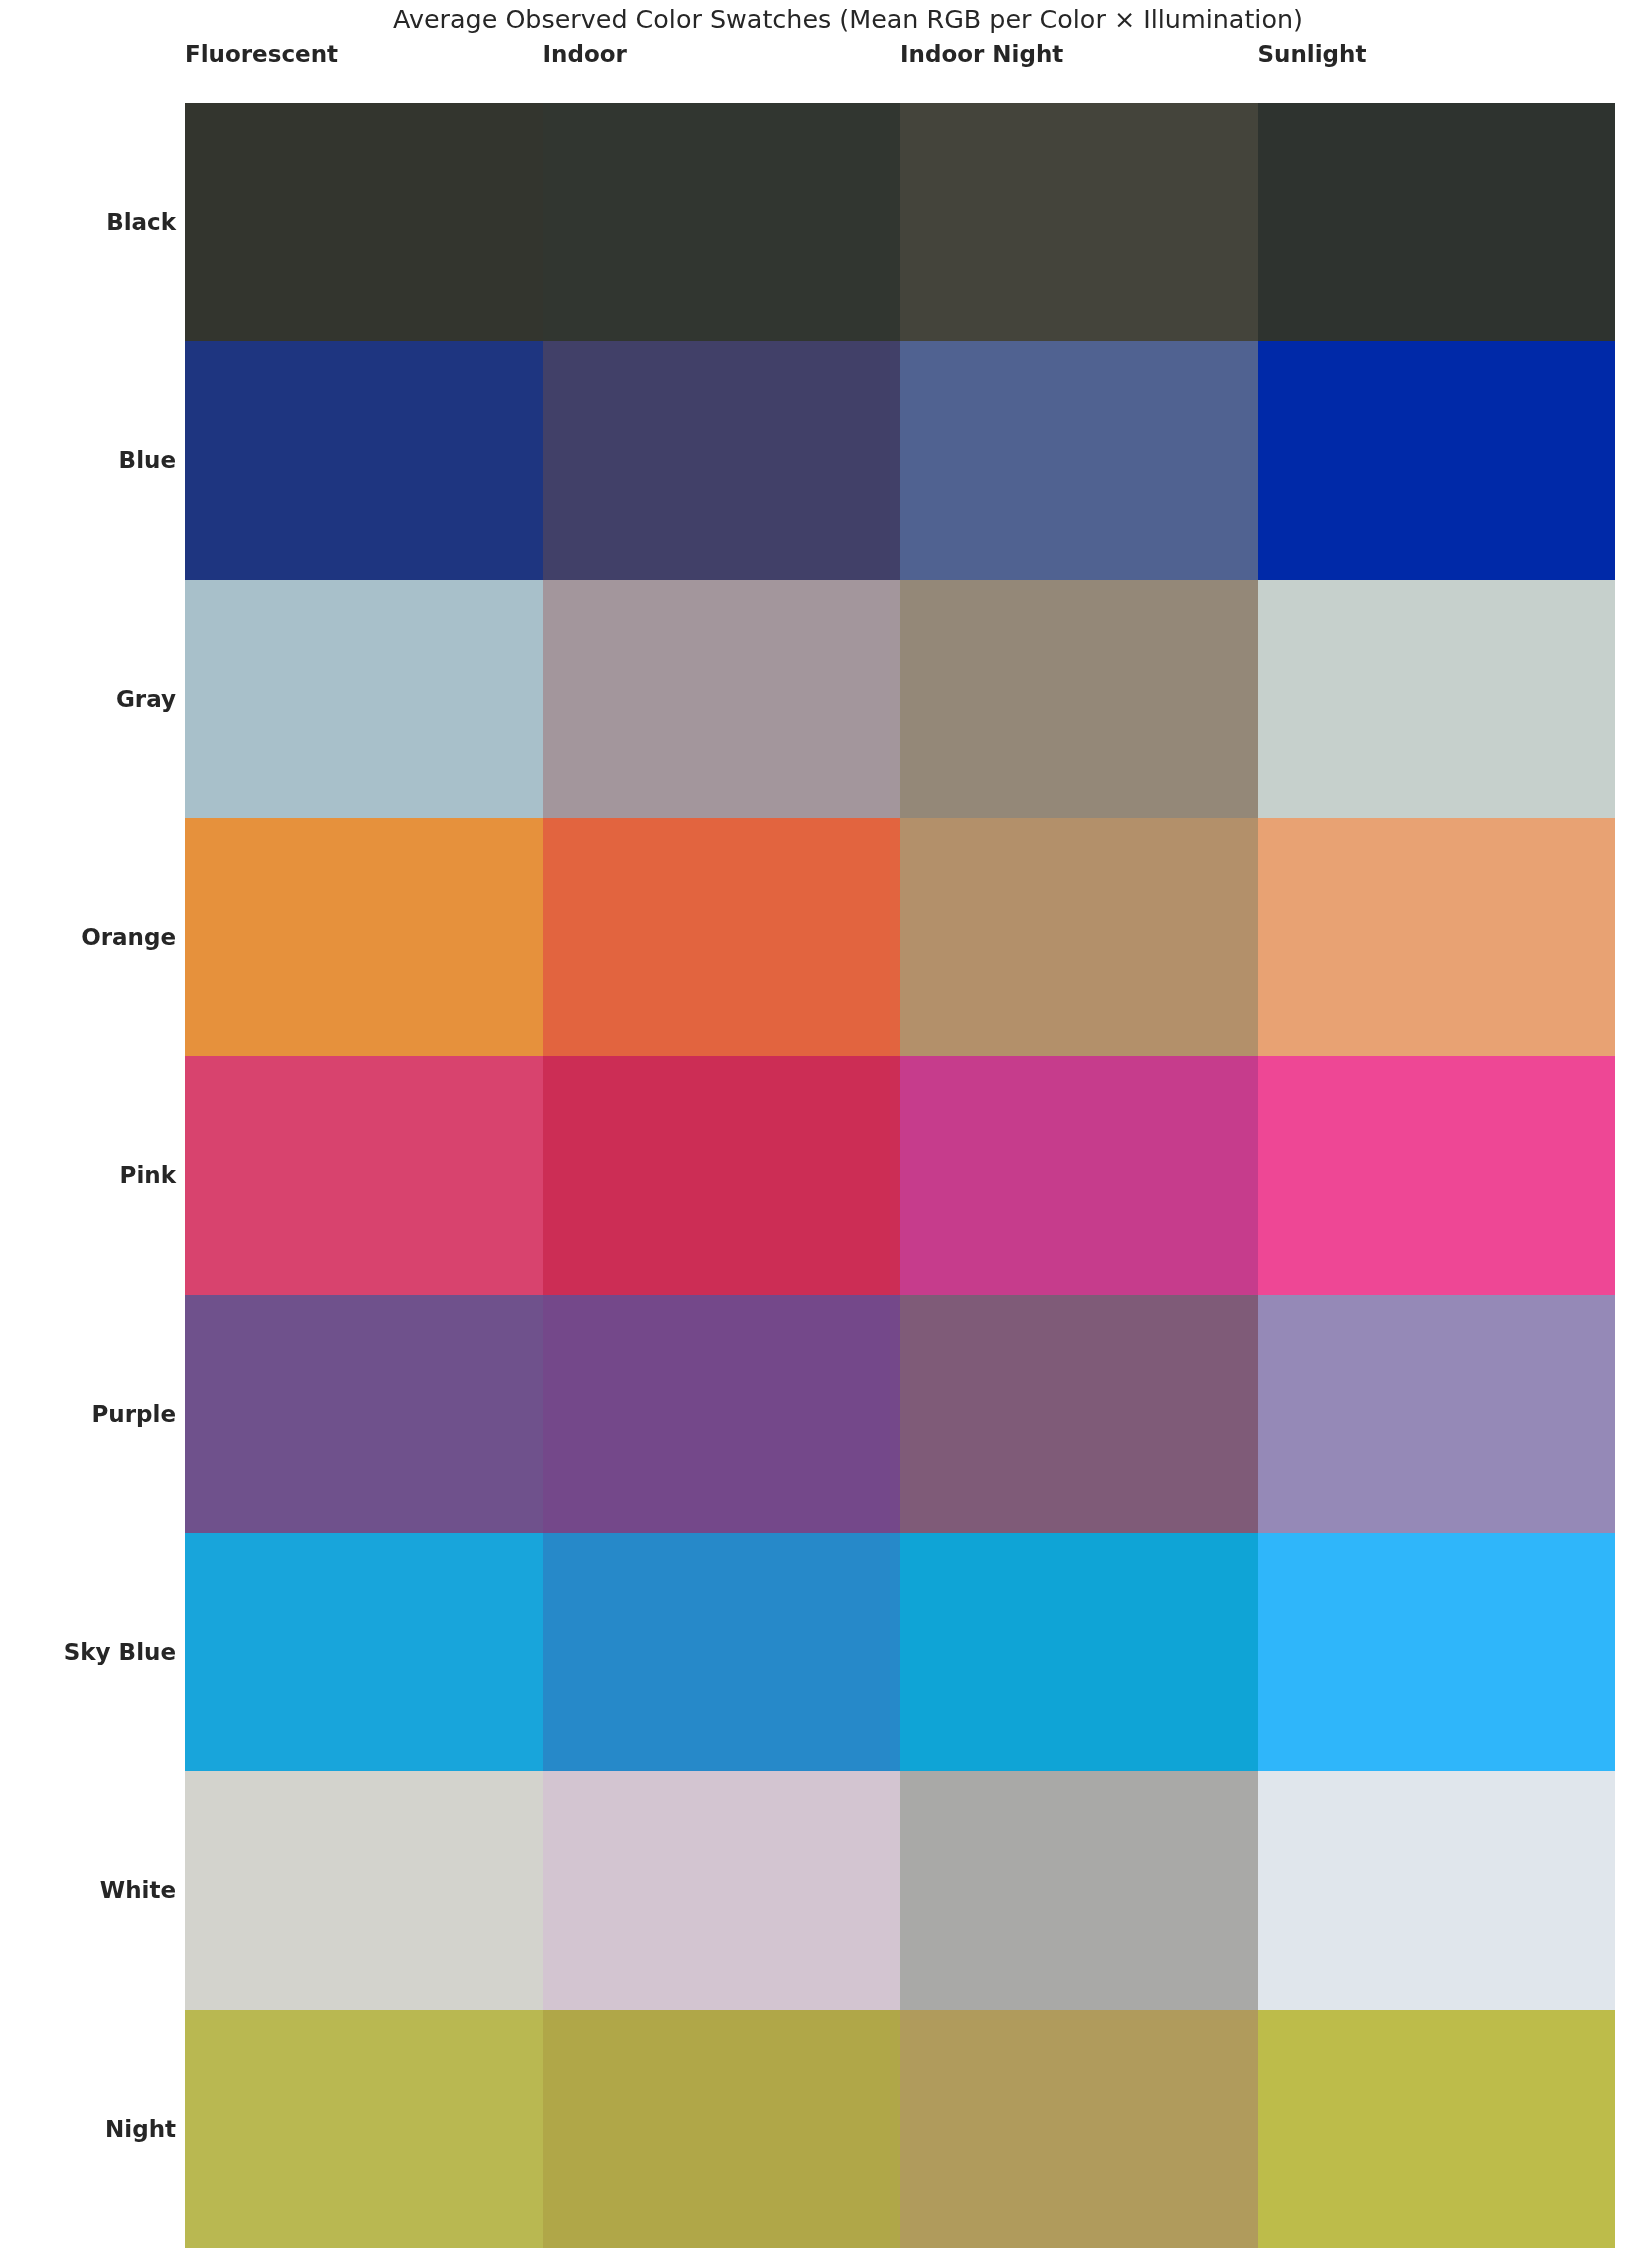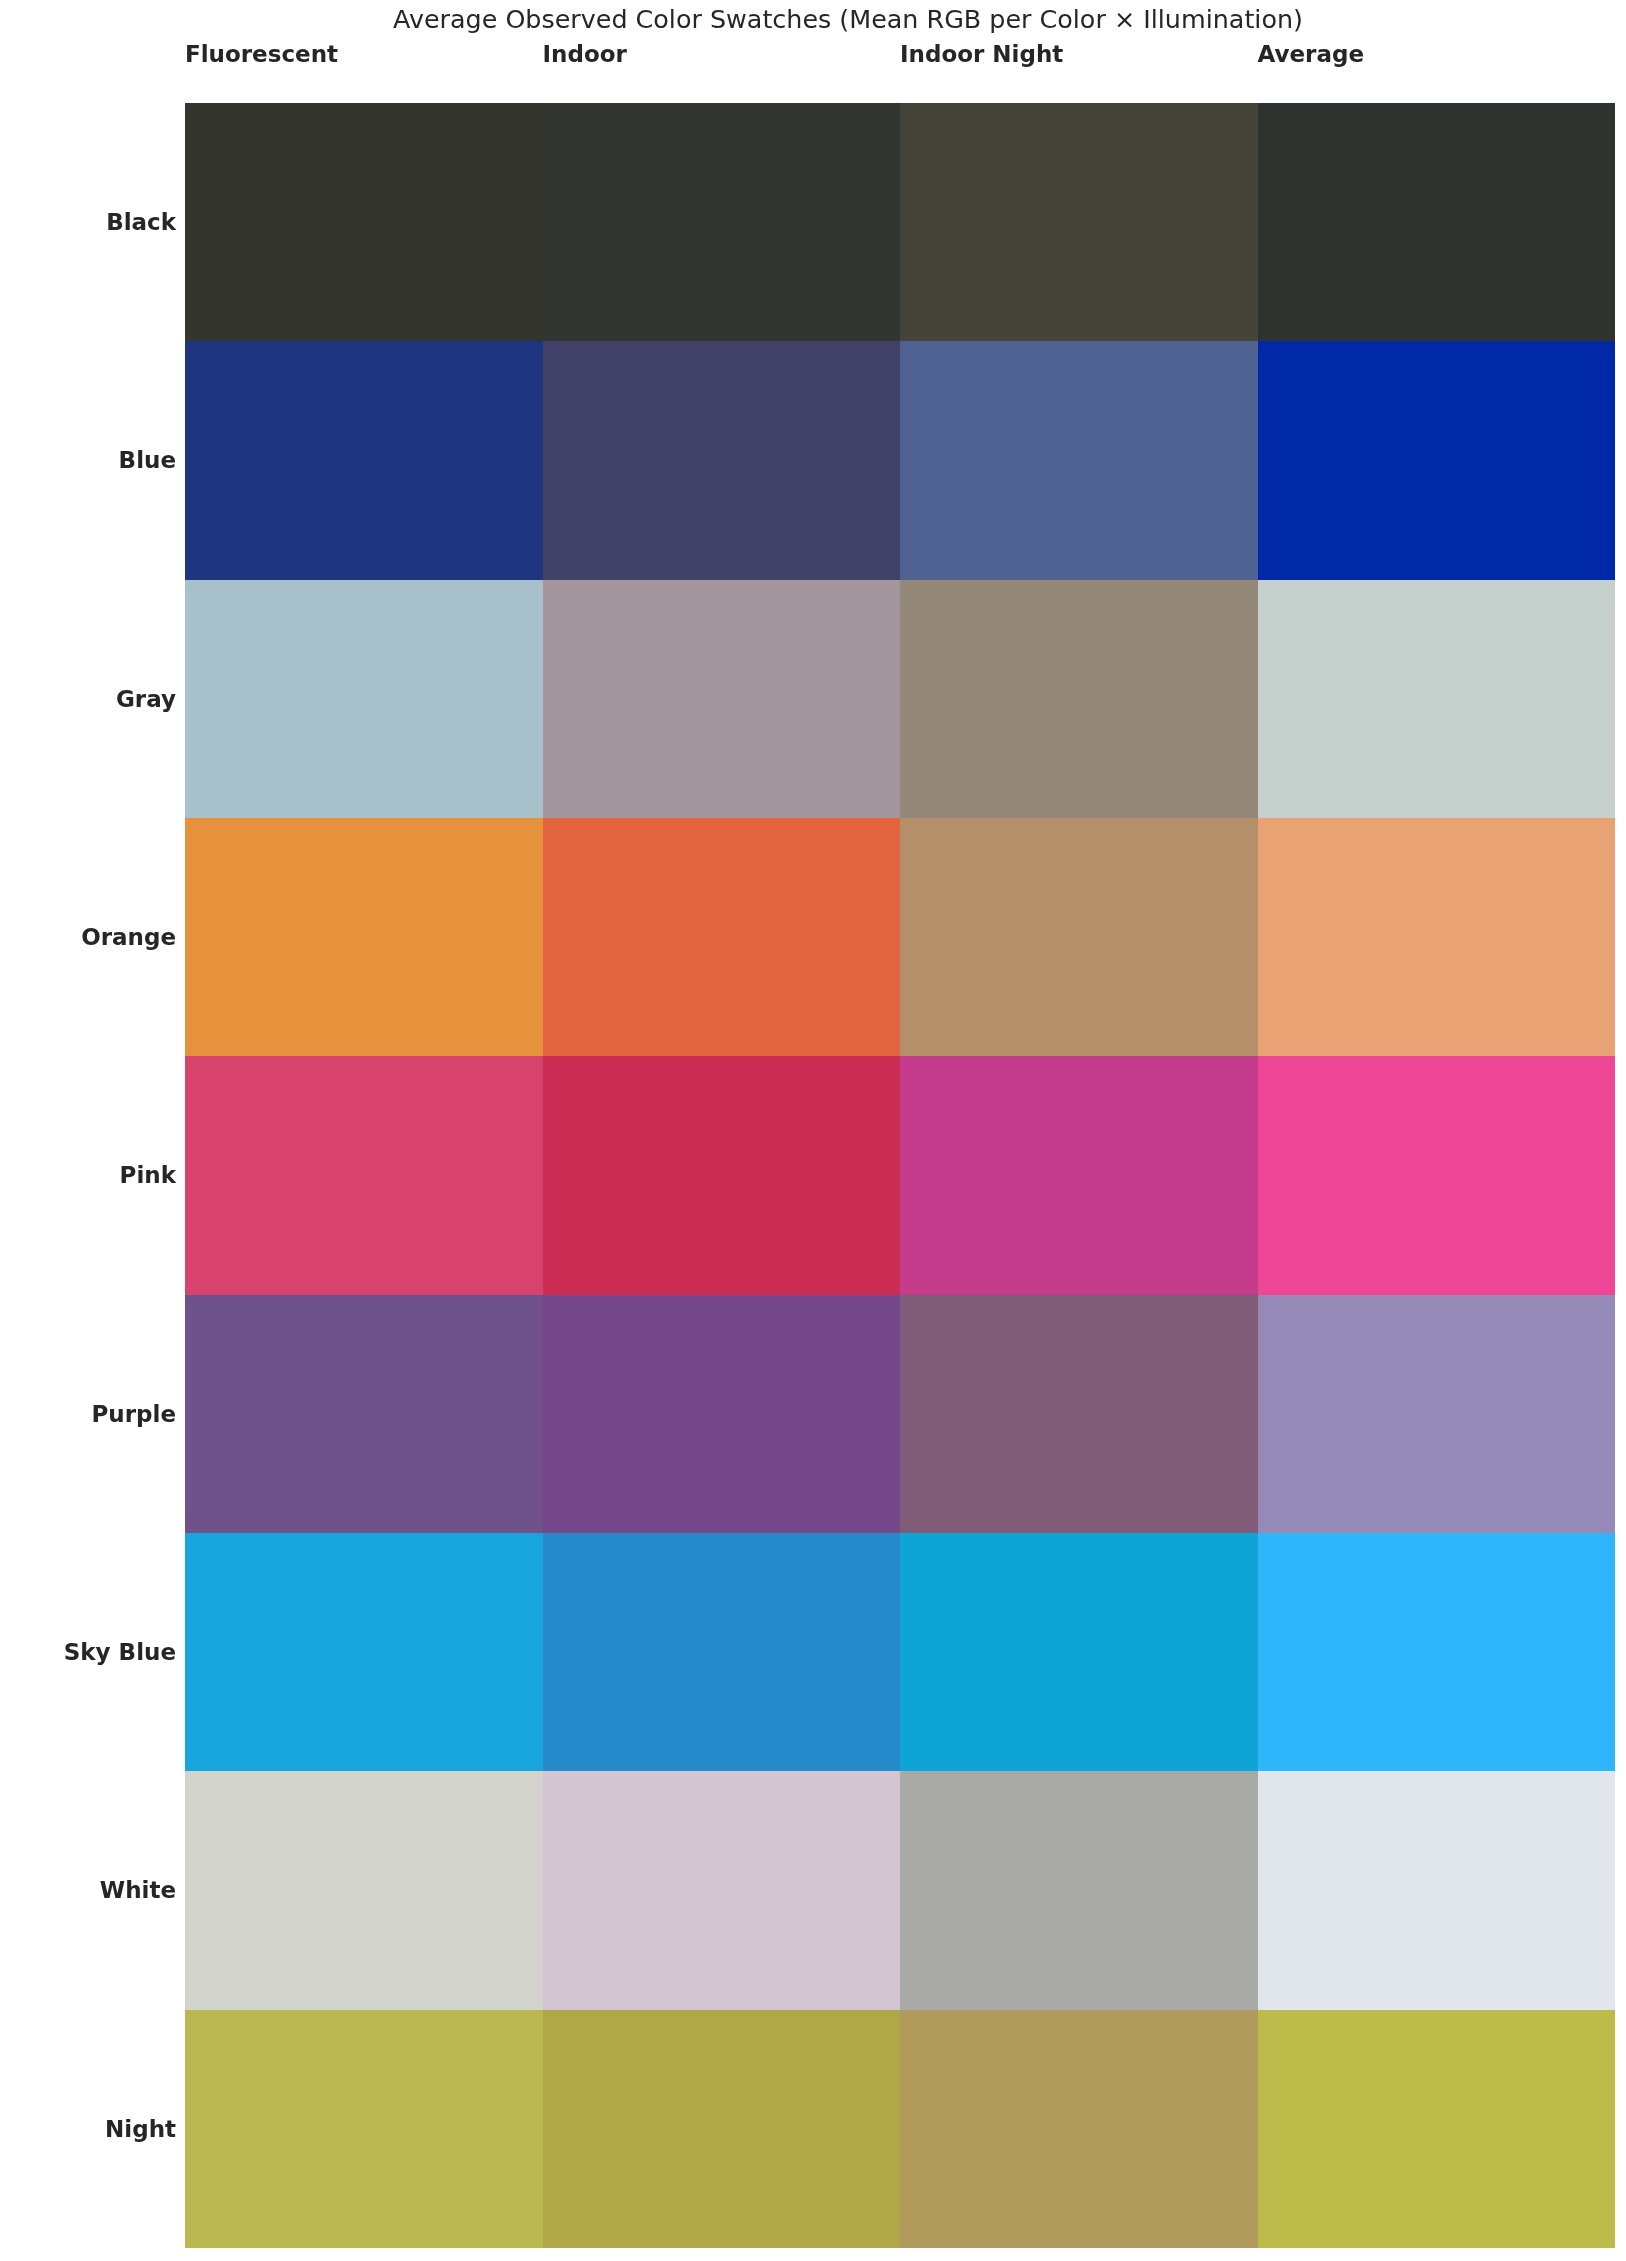--- a/index.html
+++ b/index.html
@@ -91,21 +91,21 @@
 </style>
 </head>
 <body>
 
 <div id="chart-title">Average Observed Color Swatches (Mean RGB per Color × Illumination)</div>
 
 <div id="column-header-row">
   <div class="col-header">Fluorescent</div>
   <div class="col-header">Indoor</div>
   <div class="col-header">Indoor Night</div>
-  <div class="col-header">Average</div>
+  <div class="col-header">Sunlight</div>
 </div>
 
 <div id="row-label-column">
   <div class="row-label">Black</div>
   <div class="row-label">Blue</div>
   <div class="row-label">Gray</div>
   <div class="row-label">Orange</div>
   <div class="row-label">Pink</div>
   <div class="row-label">Purple</div>
   <div class="row-label">Sky Blue</div>

